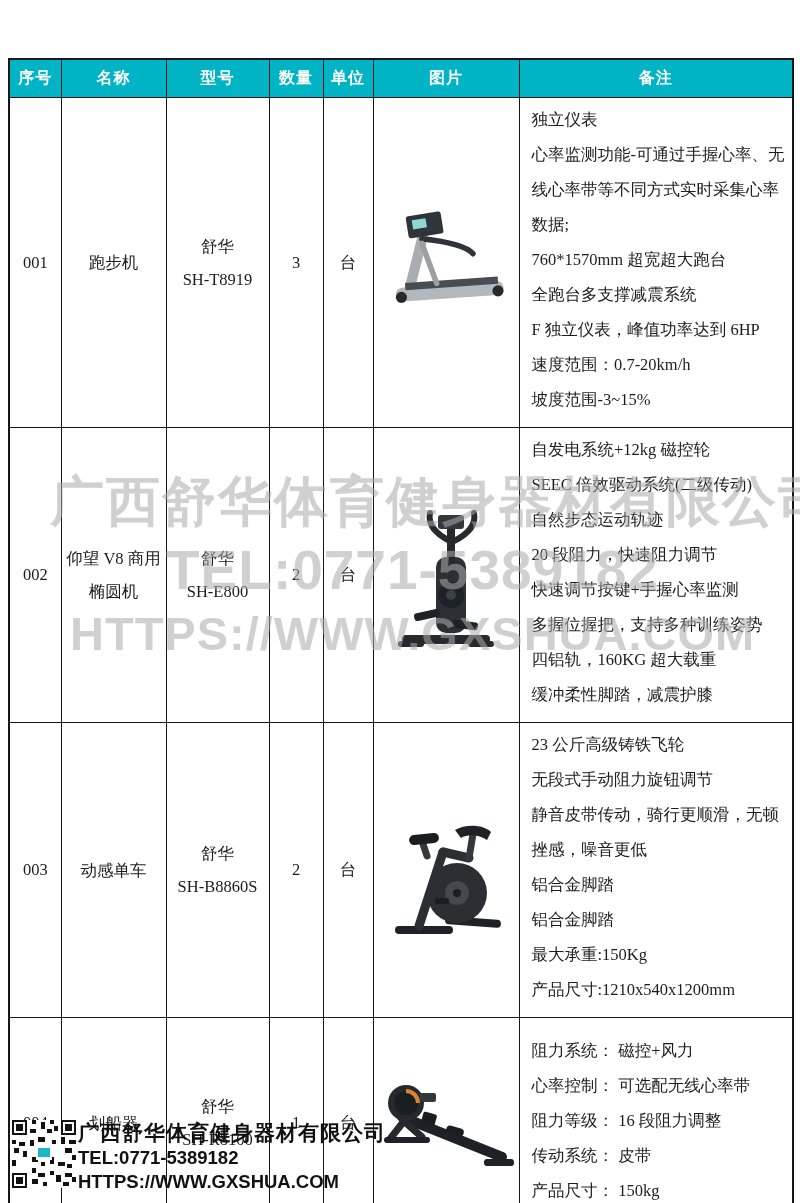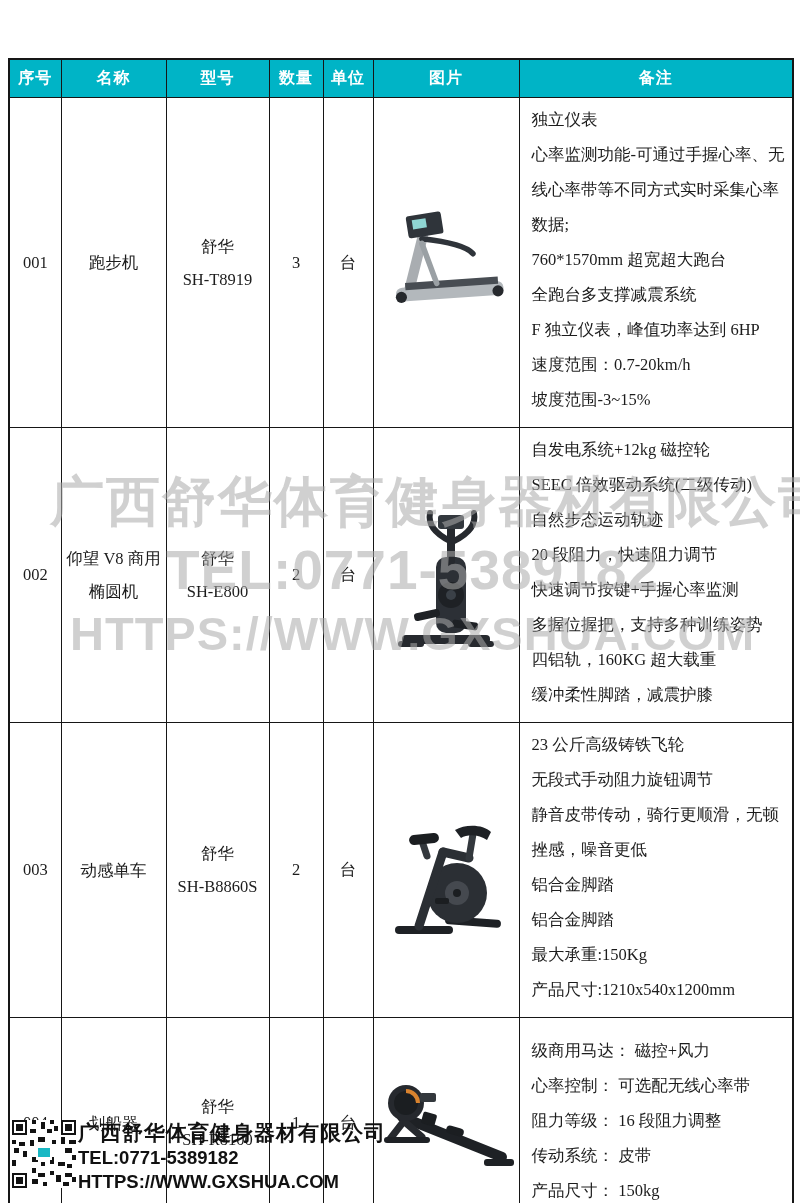--- a/index.html
+++ b/index.html
@@ -232,21 +232,21 @@
             <rect x="8" y="68" width="46" height="6" rx="3" fill="#1e2125"></rect>
             <circle cx="30" cy="34" r="18" fill="#26292e"></circle>
             <circle cx="30" cy="34" r="12" fill="#1b1e21"></circle>
             <path d="M30 22 A12 12 0 0 1 42 34" stroke="#d9832e" stroke-width="4" fill="none"></path>
             <rect x="44" y="24" width="16" height="9" rx="2" fill="#33383d"></rect>
             <rect x="46" y="44" width="14" height="12" rx="2" fill="#1b1e21" transform="rotate(16 53 50)"></rect>
             <rect x="70" y="58" width="18" height="8" rx="4" fill="#1b1e21" transform="rotate(16 79 62)"></rect>
           </svg>
         </td>
         <td class="remarks-cell">
-            <div class="remark-line">级商用马达： 磁控+风力</div>
+            <div class="remark-line">阻力系统： 磁控+风力</div>
             <div class="remark-line">心率控制： 可选配无线心率带</div>
             <div class="remark-line">阻力等级： 16 段阻力调整</div>
             <div class="remark-line">传动系统： 皮带</div>
             <div class="remark-line">产品尺寸： 150kg</div>
           </td>
       </tr>
 
     </tbody>
   </table>
 

